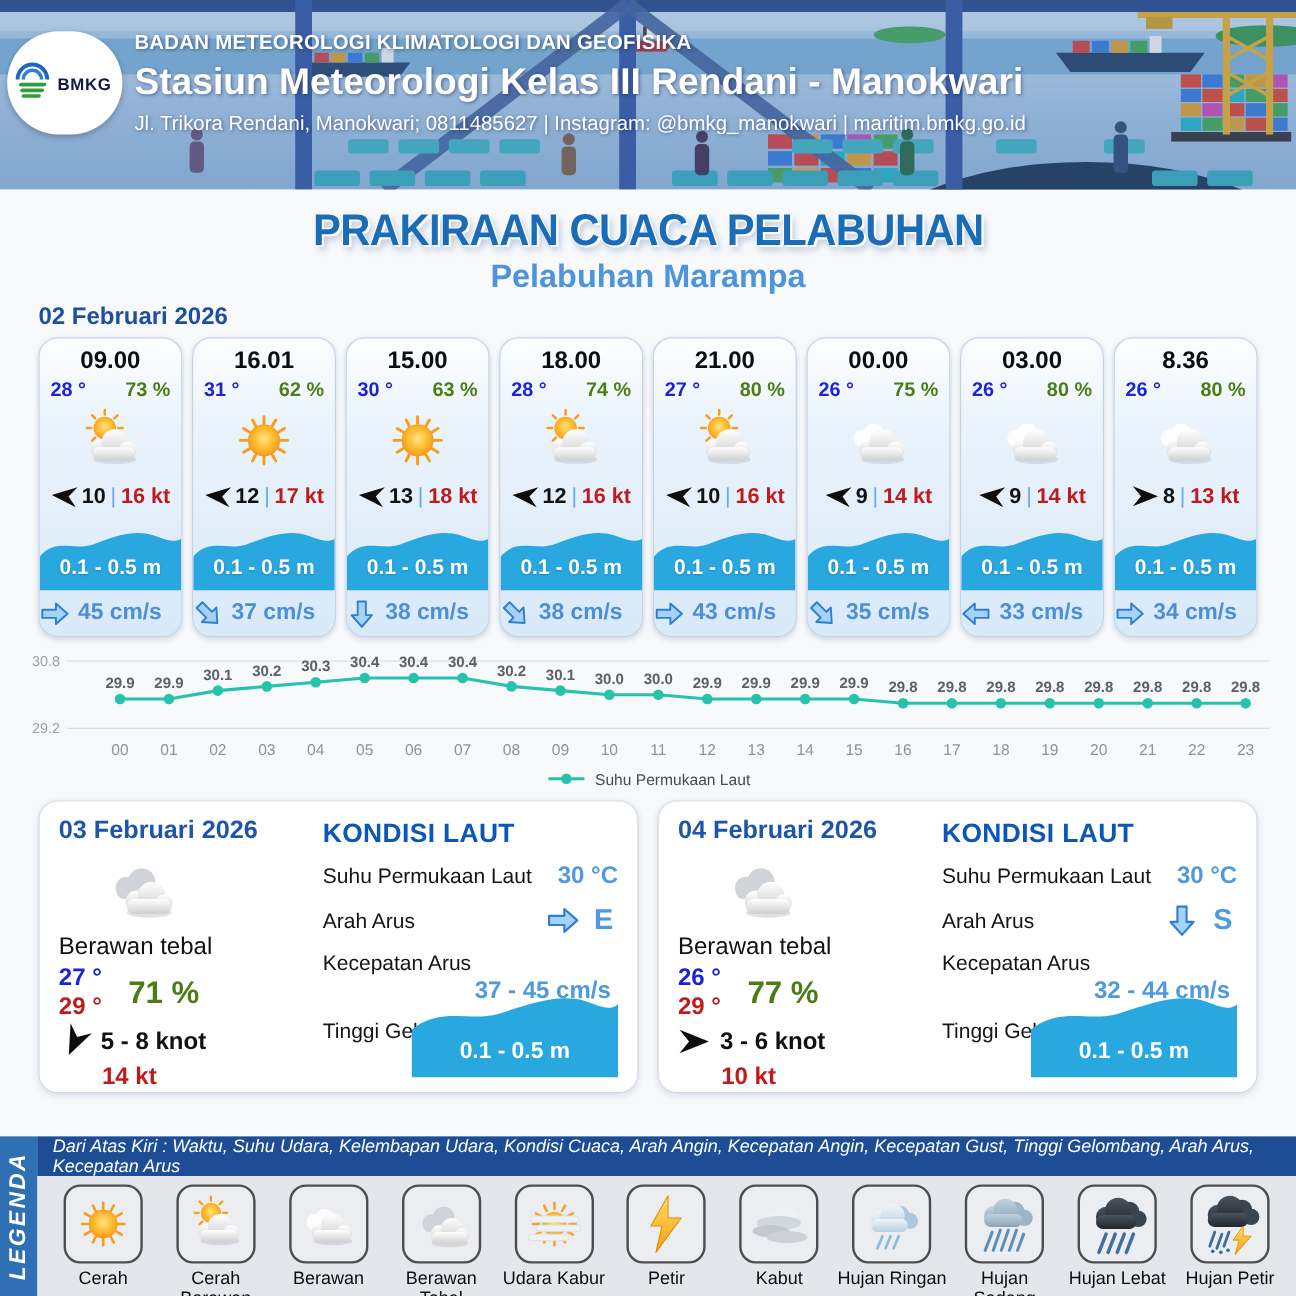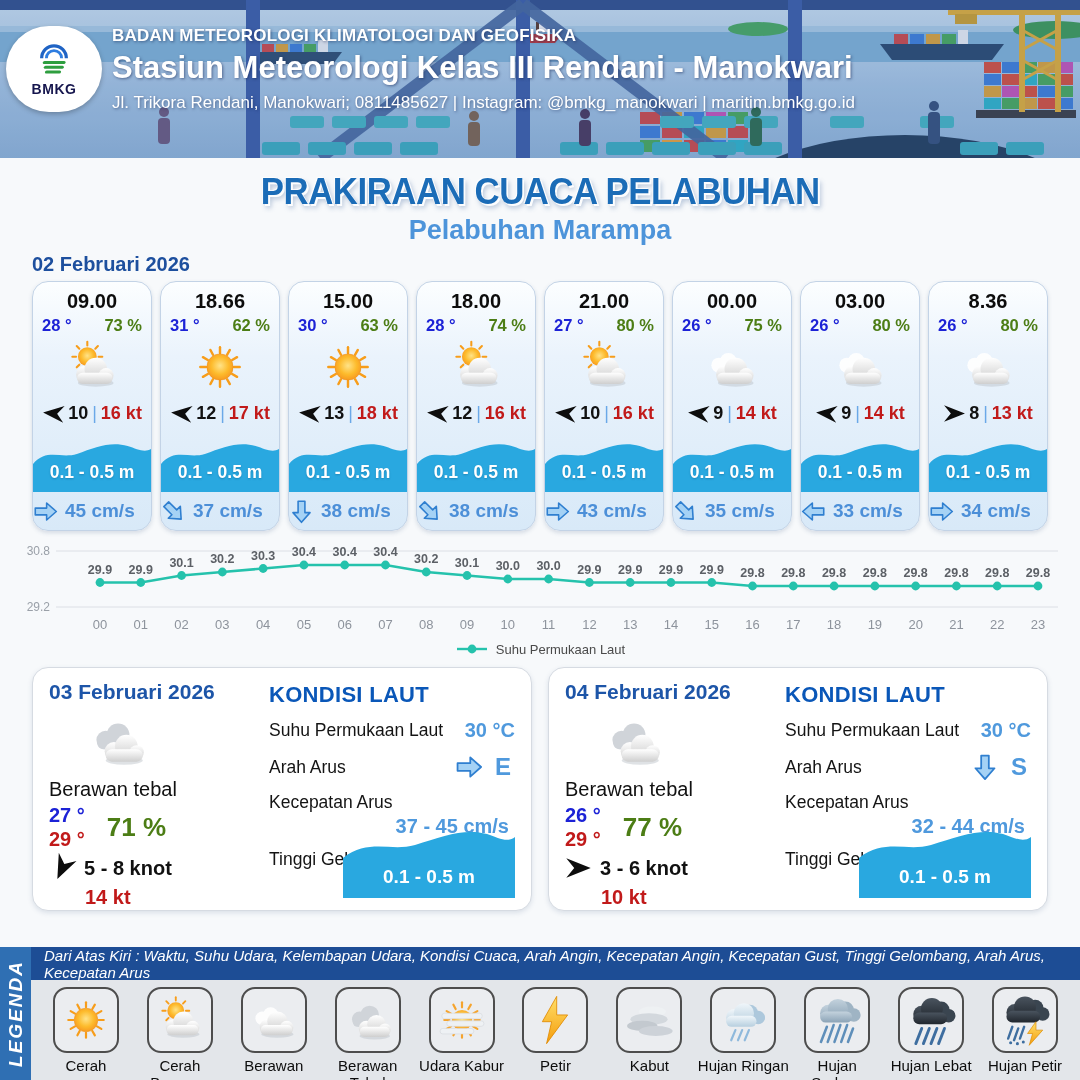--- a/index.html
+++ b/index.html
@@ -3,21 +3,21 @@
 <meta charset="utf-8">
 <style>
   *{margin:0;padding:0;box-sizing:border-box;}
   body{background:#eef1f4;font-family:"Liberation Sans","DejaVu Sans",sans-serif;}
   .page{width:1080px;height:1080px;background:#f7f9fb;position:relative;overflow:hidden;margin:0 auto;}
 
   
   .hero{height:158px;position:relative;overflow:hidden;}
   .hero-art{position:absolute;inset:0;width:100%;height:100%;display:block;}
   .logo-pill{position:absolute;left:6px;top:26px;width:96px;height:86px;background:#fff;border-radius:44px;
-    display:flex;flex-direction:column;align-items:center;justify-content:center;box-shadow:0 2px 5px rgba(0,0,0,.25);}
+    display:flex;flex-direction:row;align-items:center;justify-content:flex-start;box-shadow:0 2px 5px rgba(0,0,0,.25);}
   .logo-pill svg{width:42px;height:38px;}
   .logo-txt{font-size:14px;font-weight:bold;color:#15154d;letter-spacing:.5px;margin-top:1px;}
   .hero-text{position:absolute;left:112px;top:26px;color:#fff;text-shadow:1px 1px 3px rgba(20,35,80,.55);}
   .ht-org{font-size:17px;font-weight:bold;letter-spacing:.2px;}
   .ht-station{font-size:31px;font-weight:bold;margin-top:4px;}
   .ht-addr{font-size:17px;margin-top:7px;}
 
   
   .title-sec{text-align:center;padding-top:13px;}
   .t-main{display:inline-block;font-size:37px;font-weight:900;color:#1b6cb7;letter-spacing:-.5px;
@@ -527,21 +527,21 @@
         </div>
       <div class="c-cur">
           <svg class="carr" viewBox="0 0 22 22" style="transform:rotate(0deg)">
             <use href="#ic-cur"></use>
           </svg>
           <span class="cur-text">45 cm/s</span>
         </div>
     </article>
 
     <article class="card">
-      <div class="c-time">18.66</div>
+      <div class="c-time">16.01</div>
       <div class="c-th">
           <span class="c-temp">31 °</span>
           <span class="c-hum">62 %</span>
         </div>
       <div class="c-icon">
           <svg viewBox="0 0 64 64">
             <use href="#ic-cerah"></use>
           </svg>
         </div>
       <div class="c-wind">

